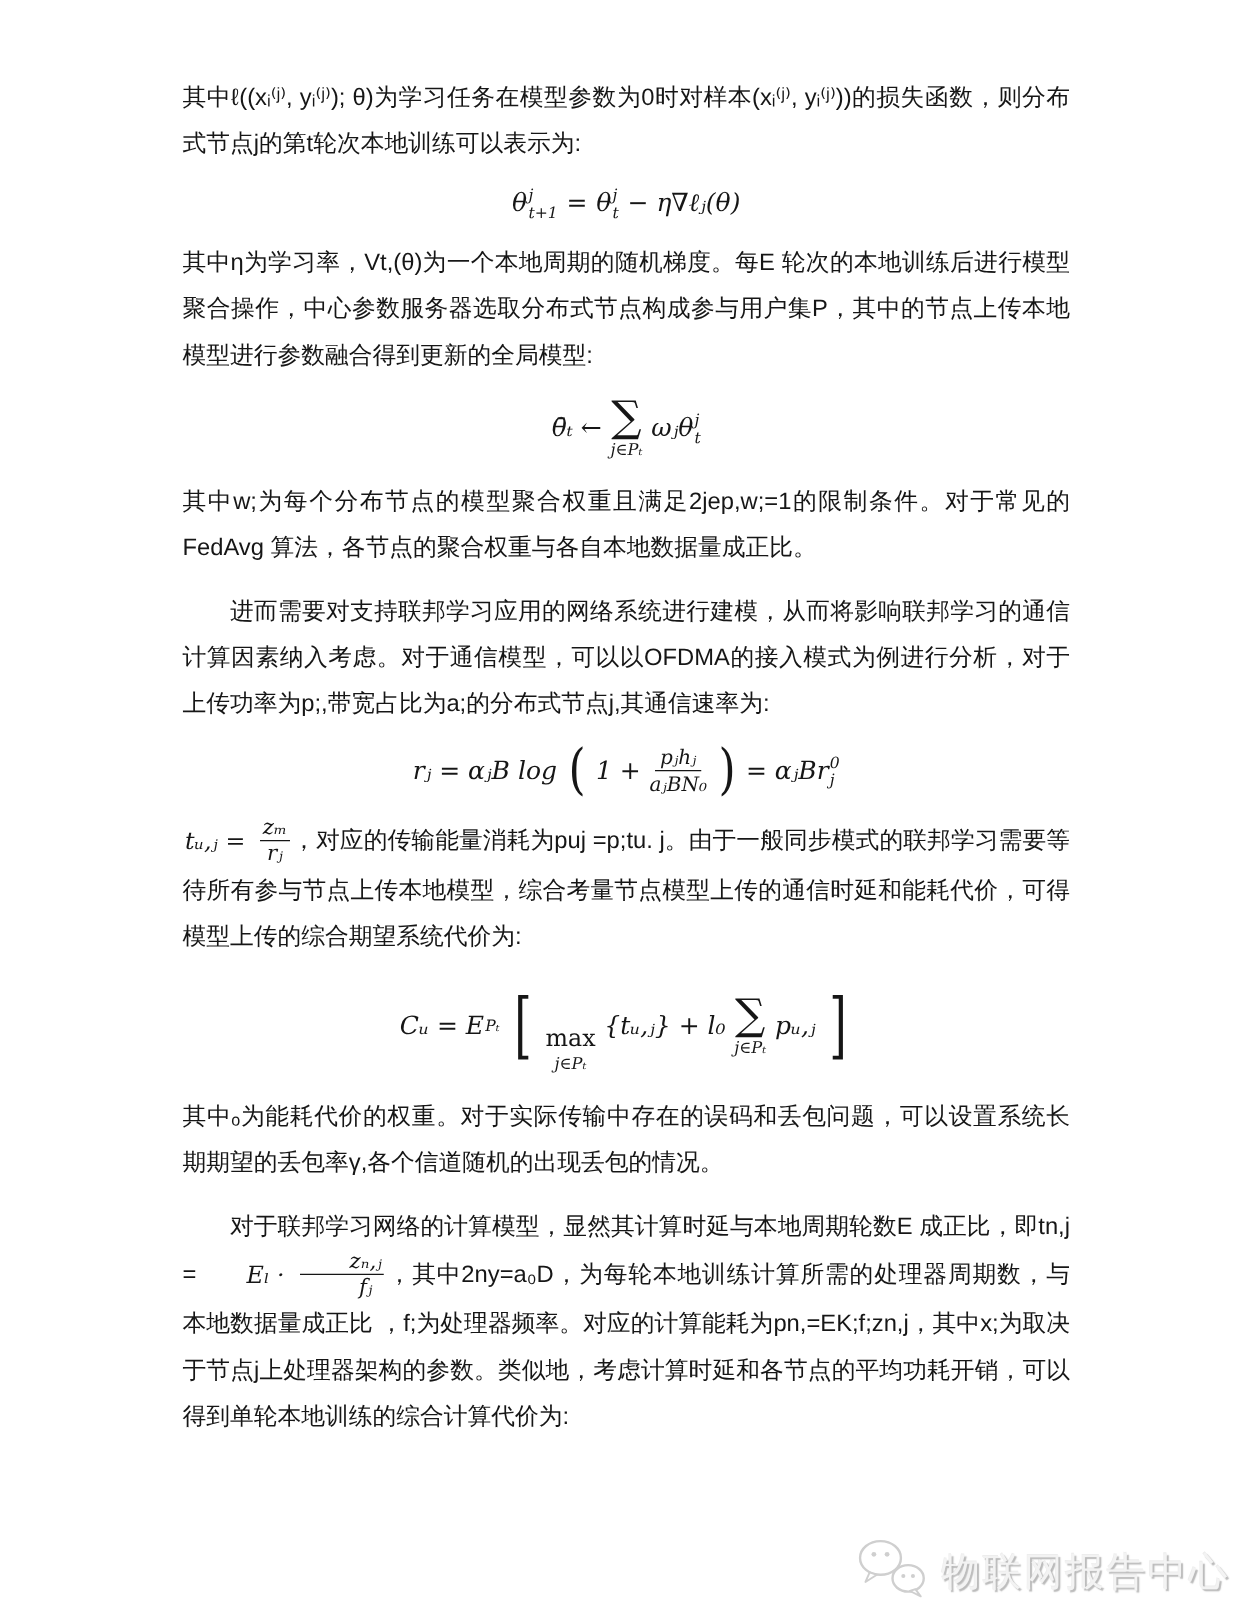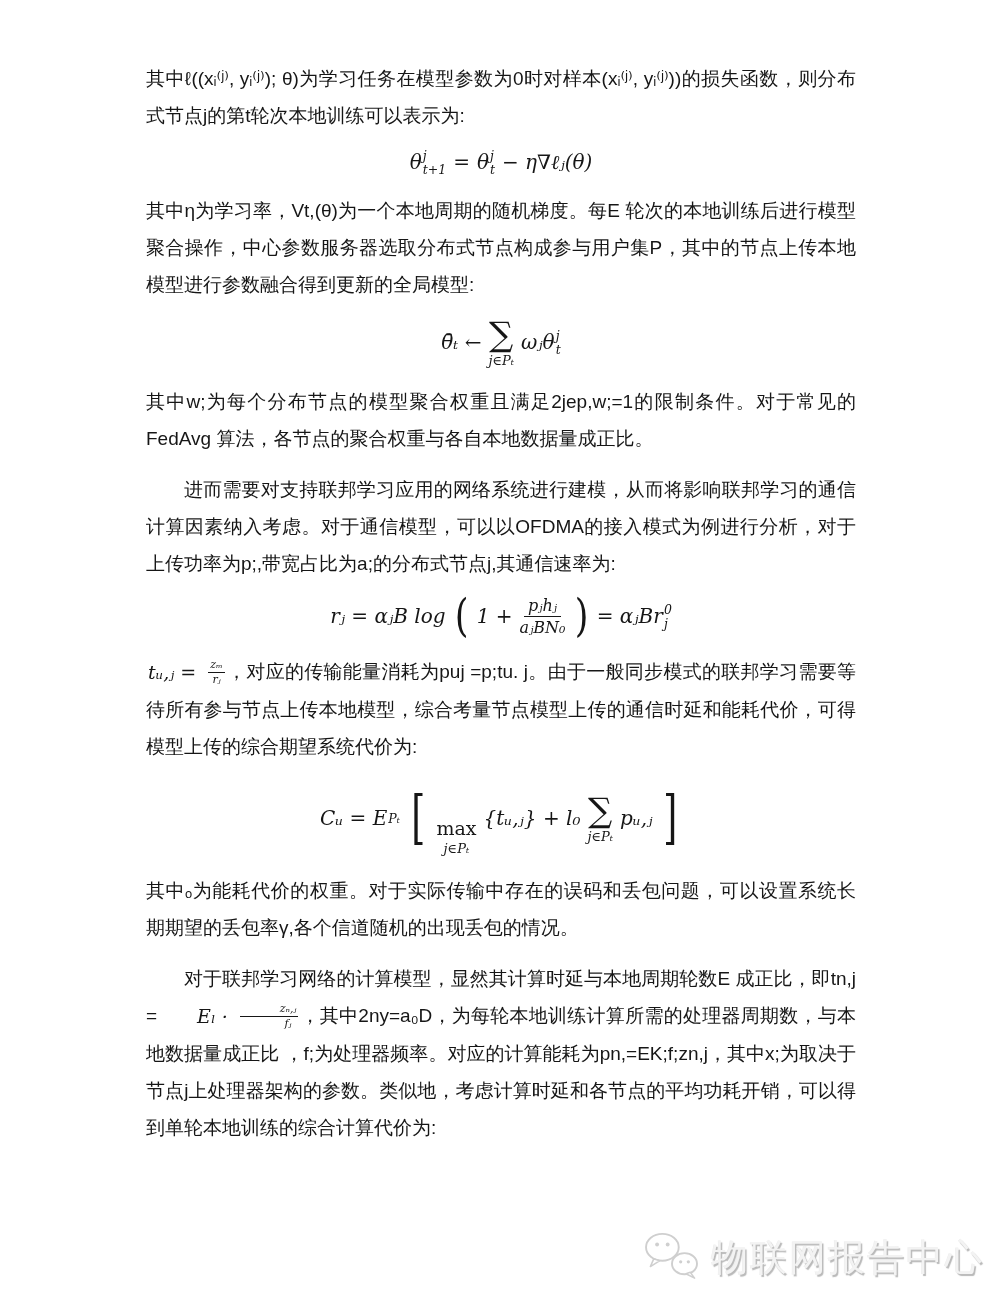--- a/index.html
+++ b/index.html
@@ -44,31 +44,31 @@
   .bigp{font-size:44px;font-style:normal;font-weight:300;line-height:0.9;transform:scaleX(0.8);}
   .bigb{font-size:58px;font-style:normal;font-weight:200;line-height:0.85;transform:scaleX(0.62);}
   .maxop{display:inline-flex;flex-direction:column;align-items:center;line-height:1.05;}
   .max-label{font-style:normal;font-size:19px;margin-top:40px;}
   
   .imath{
     font-family:"DejaVu Serif",serif;font-style:italic;
     display:inline-flex;align-items:center;gap:12px;
     vertical-align:middle;margin:0 2px;
   }
-  .ifrac{display:inline-flex;flex-direction:column;align-items:center;font-size:11px;line-height:1.15;}
+  .ifrac{display:inline-flex;flex-direction:column;align-items:center;font-size:17px;line-height:1.15;}
   .inum{border-bottom:1px solid #161616;padding:0 2px 0 2px;}
   .iden{padding-top:1px;}
   
   .watermark{
     position:absolute;right:16px;bottom:8px;
     display:flex;align-items:center;gap:9px;
     user-select:none;
   }
   .wm-text{
-    font-size:37px;letter-spacing:2px;
+    font-size:31px;letter-spacing:2px;
     color:#f3f3f3;
     text-shadow:1.5px 1.5px 1px #b9b9b9, -0.5px -0.5px 0 #ededed;
     white-space:nowrap;
   }
 </style>
 </head>
 <body>
 
 <div class="doc">
 

